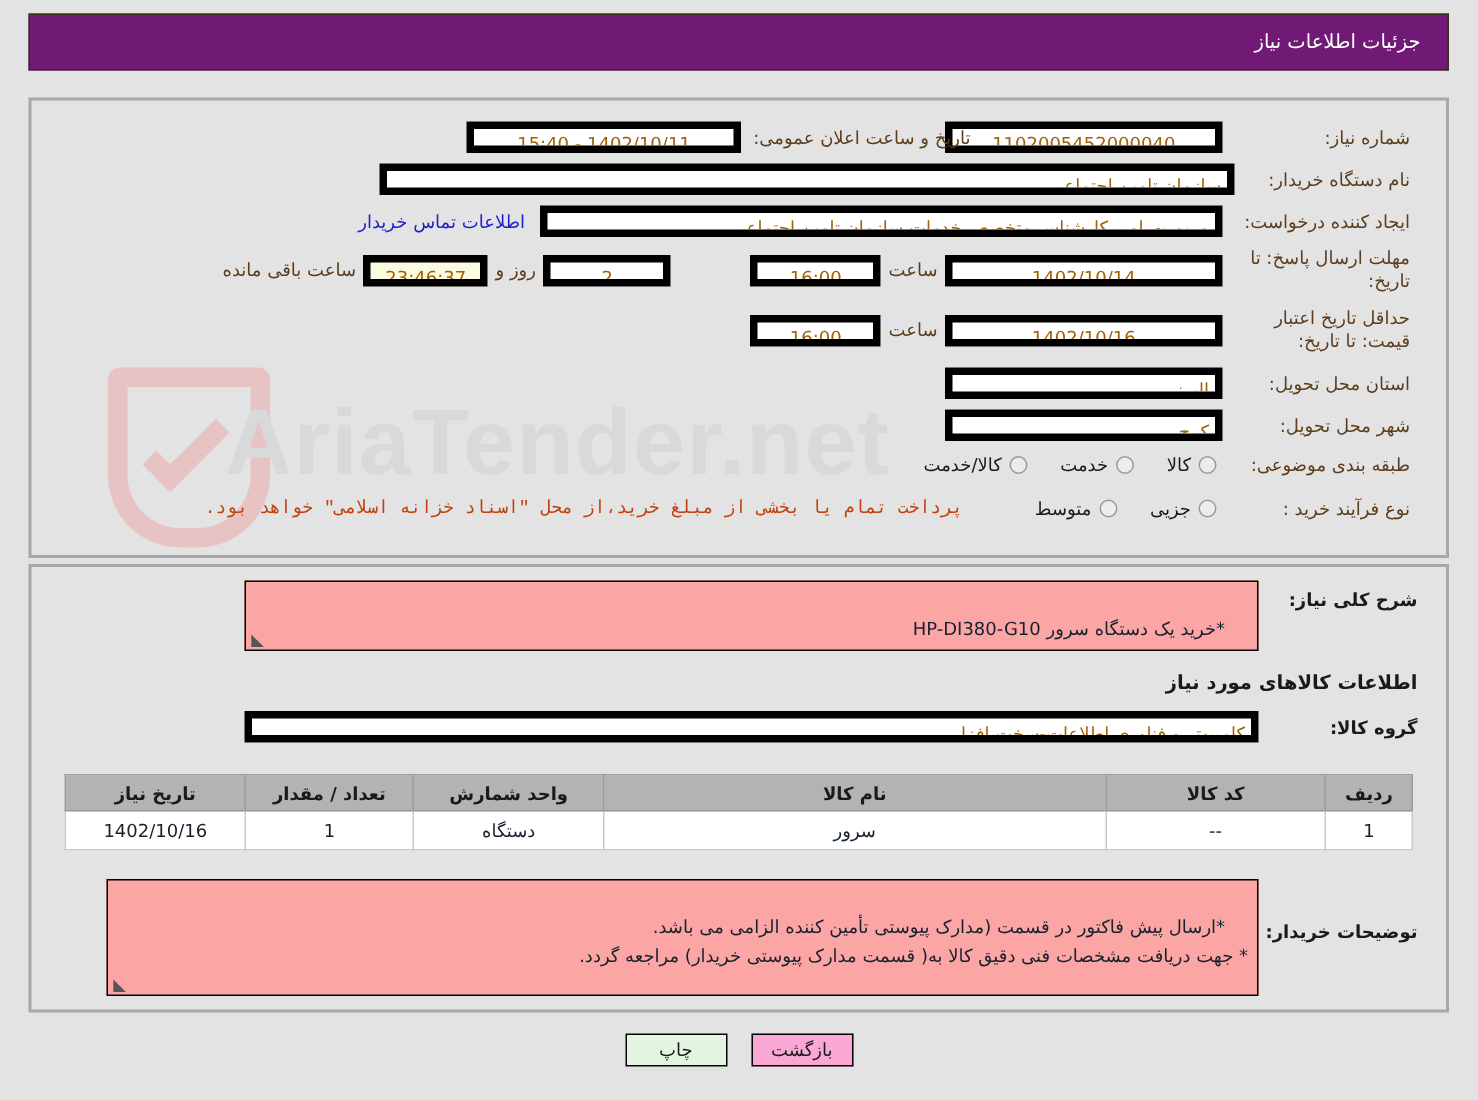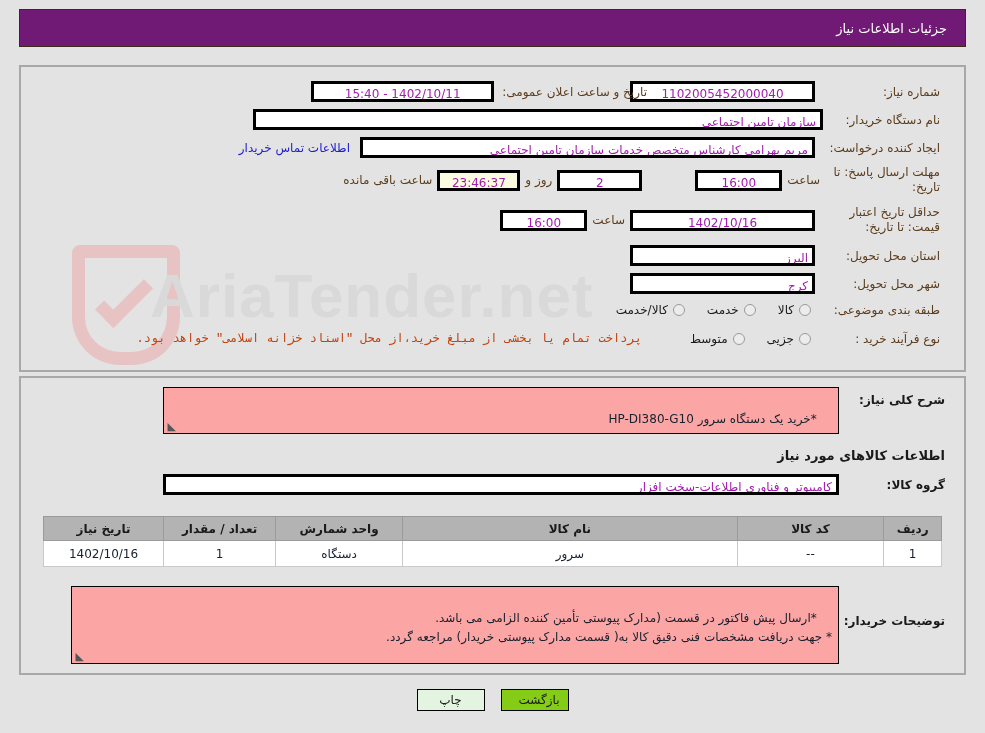--- a/index.html
+++ b/index.html
@@ -111,27 +111,27 @@
     white-space: nowrap;
   }
   .lbl-mid {
     color: #5c3d1c;
     font-size: 12px;
     white-space: nowrap;
     padding: 0 5px;
   }
 
   .fld {
-    border: 3px solid #000000;
+    border: 5px solid #000000;
     background: #ffffff;
     height: 21px;
     line-height: 21px;
     box-sizing: border-box;
     font-size: 12px;
-    color: #a21caf;
+    color: #a16207;
     padding: 0 4px;
     font-family: "DejaVu Sans", "Liberation Sans", sans-serif;
     white-space: nowrap;
     overflow: hidden;
   }
   .fld.center { text-align: center; }
   .fld.right  { text-align: right; }
   .fld.yellow { background: #fbfbe0; text-align: center; }
 
   .linkish {
@@ -238,21 +238,21 @@
     min-width: 68px;
     text-align: center;
     font-size: 12px;
     color: #1a1a1a;
     box-sizing: border-box;
     cursor: pointer;
     padding: 0 8px;
     font-family: "DejaVu Sans", "Liberation Sans", sans-serif;
   }
   .btn-print  { background: #e3f4e0; }
-  .btn-back   { background: #84cc16; text-align: right; }
+  .btn-back   { background: #f9a8d4; }
 </style>
 </head>
 <body>
 
 <div class="watermark">
   <div class="wm-shield"></div>
   <div class="wm-check"></div>
   <div class="wm-text">AriaTender.net</div>
 </div>
 
@@ -277,20 +277,21 @@
 </div>
 
 <div class="row" style="top:137px; right:45px;">
   <span class="lbl" style="width:115px;">ایجاد کننده درخواست:</span>
   <span class="fld right" style="width:455px; margin-right:10px;">مریم بهرامی کارشناس متخصص خدمات  سازمان تامین اجتماعی</span>
   <span class="linkish" style="margin-right:10px;">اطلاعات تماس خریدار</span>
 </div>
 
 <div class="row" style="top:165px; right:45px;">
   <span class="lbl" style="width:115px; white-space:normal; line-height:15px;">مهلت ارسال پاسخ: تا تاریخ:</span>
+  <span class="fld center" style="width:185px; margin-right:10px;">1402/10/14</span>
   <span class="lbl-mid">ساعت</span>
   <span class="fld center" style="width:87px;">16:00</span>
   <span style="width:53px;"></span>
   <span class="fld center" style="width:85px;">2</span>
   <span class="lbl-mid">روز و</span>
   <span class="fld yellow" style="width:83px;">23:46:37</span>
   <span class="lbl-mid">ساعت باقی مانده</span>
 </div>
 
 <div class="row" style="top:205px; right:45px;">

